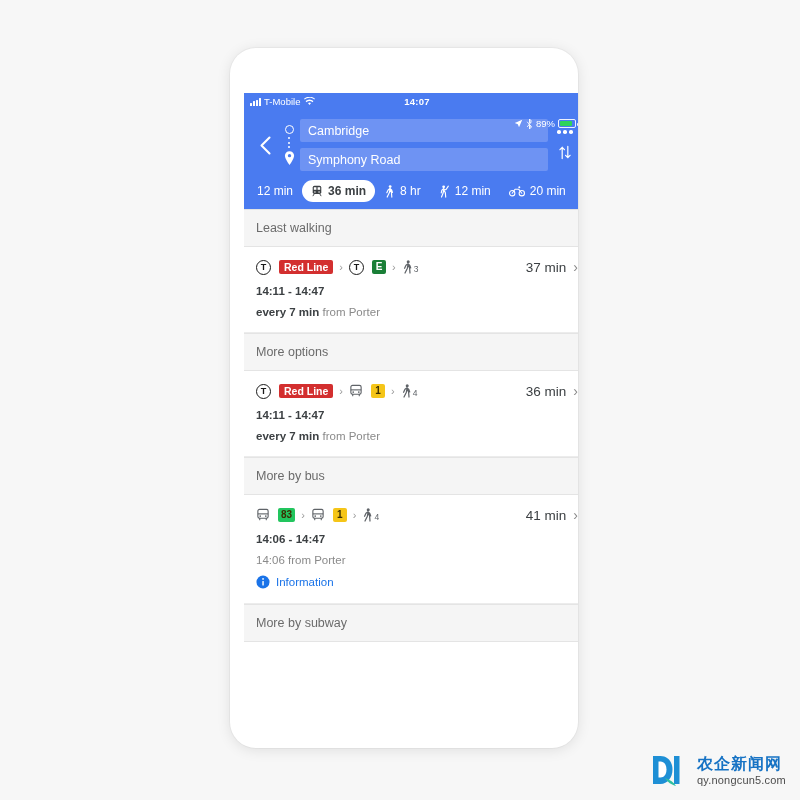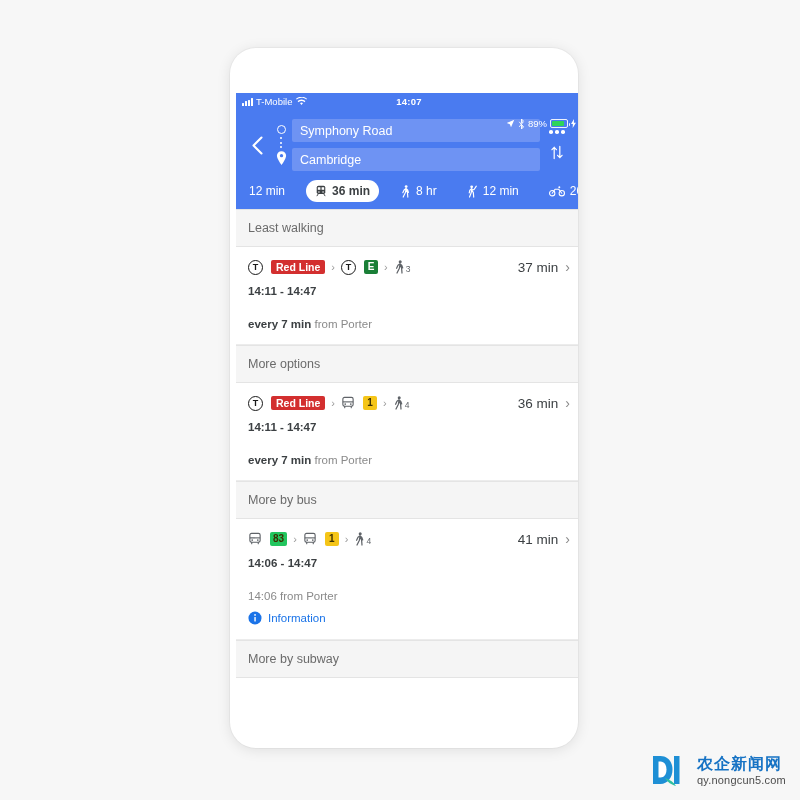--- a/index.html
+++ b/index.html
@@ -17,21 +17,21 @@
     position: absolute;
     left: 230px; top: 48px;
     width: 348px; height: 700px;
     background: #ffffff;
     border-radius: 26px;
     box-shadow: 0 2px 14px rgba(0,0,0,.10), 0 0 0 1px rgba(0,0,0,.03);
     overflow: hidden;
   }
   .screen {
     position: absolute;
-    left: 6px; top: 45px;
+    left: 14px; top: 45px;
     width: 346px; height: 600px;
     background: #ffffff;
   }
 
   
   .statusbar {
     height: 17px;
     background: #4a7bf0;
     display: flex; align-items: center;
     padding: 0 6px;
@@ -92,21 +92,21 @@
   .rightcol {
     width: 34px; flex: 0 0 34px;
     display: flex; flex-direction: column; align-items: center; justify-content: center;
     gap: 11px; height: 58px;
   }
   .dots3 { display: flex; gap: 2.5px; }
   .dots3 i { width: 3.5px; height: 3.5px; background: #fff; border-radius: 50%; display:block; }
 
   
   .modes {
-    display: flex; align-items: center; gap: 12px;
+    display: flex; align-items: center; gap: 0;
     padding: 6px 2px 7px 8px;
     background: #4a7bf0;
     overflow: hidden;
   }
   .mode {
     display: flex; align-items: center; gap: 5px;
     color: #ffffff; font-size: 12px;
     padding: 4px 9px; white-space: nowrap;
     border-radius: 14px;
   }
@@ -143,21 +143,21 @@
   }
   .route-top { display: flex; align-items: center; }
   .legs { display: flex; align-items: center; gap: 5px; flex: 1 1 auto; }
   .chev-sep { color: #9a9a9a; font-size: 11px; margin: 0 1px; }
   .dur {
     font-size: 13.5px; color: #3c4043; white-space: nowrap;
     display: flex; align-items: center; gap: 7px;
   }
   .dur .ar { color: #8a8a8a; font-size: 14px; }
   .route-times { margin-top: 10px; font-size: 11.5px; color: #3c4043; font-weight: 700; }
-  .route-freq { margin-top: 21px; font-size: 11.5px; color: #8a8a8a; }
+  .route-freq { margin-top: 9px; font-size: 11.5px; color: #8a8a8a; }
   .route-freq b { color: #3c4043; font-weight: 700; }
   .route-freq.plain { color: #8a8a8a; font-weight: 400; }
   .info-row { display: flex; align-items: center; gap: 6px; margin-top: 9px; }
   .info-row .itxt { color: #1a73e8; font-size: 11.5px; }
 
   
   .t-icon {
     width: 15px; height: 15px; border-radius: 50%;
     border: 1.5px solid #1a1a1a; color: #1a1a1a;
     display: flex; align-items: center; justify-content: center;
@@ -264,24 +264,24 @@
             <span style="display:flex;">
               <svg width="11" height="14" viewBox="0 0 12 15">
                   <path d="M6 0C3.2 0 1 2.2 1 5c0 3.6 5 10 5 10s5-6.4 5-10c0-2.8-2.2-5-5-5z" fill="#fff"></path>
                   <circle cx="6" cy="5" r="1.8" fill="#4a7bf0"></circle>
                 </svg>
             </span>
           </div>
 
           <div class="fields">
             <div class="field">
+              <span placeholder="Choose starting point">Cambridge</span>
+            </div>
+            <div class="field">
               <span placeholder="Choose destination">Symphony Road</span>
-            </div>
-            <div class="field">
-              <span placeholder="Choose starting point">Cambridge</span>
             </div>
           </div>
 
           <div class="rightcol">
             <span class="dots3">
                 <i></i>
                 <i></i>
                 <i></i>
               </span>
             <span style="display:flex;">

